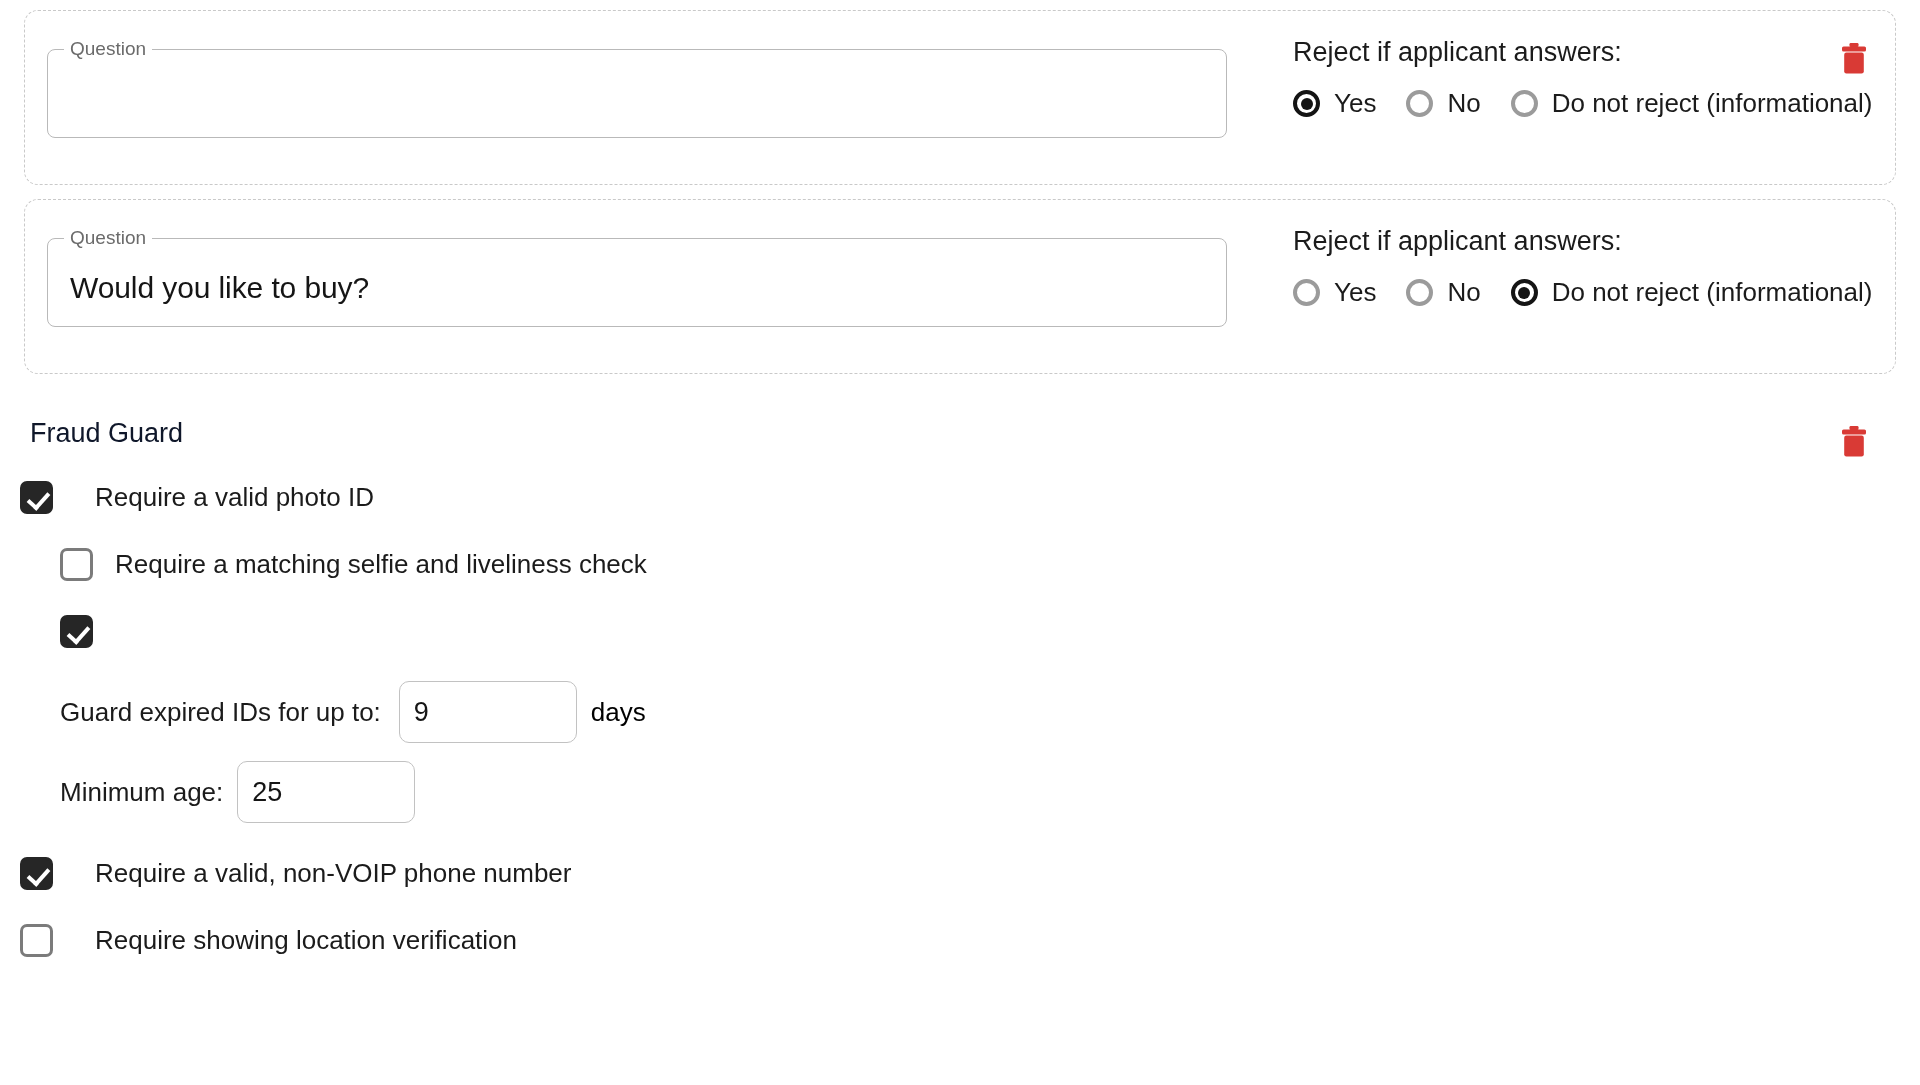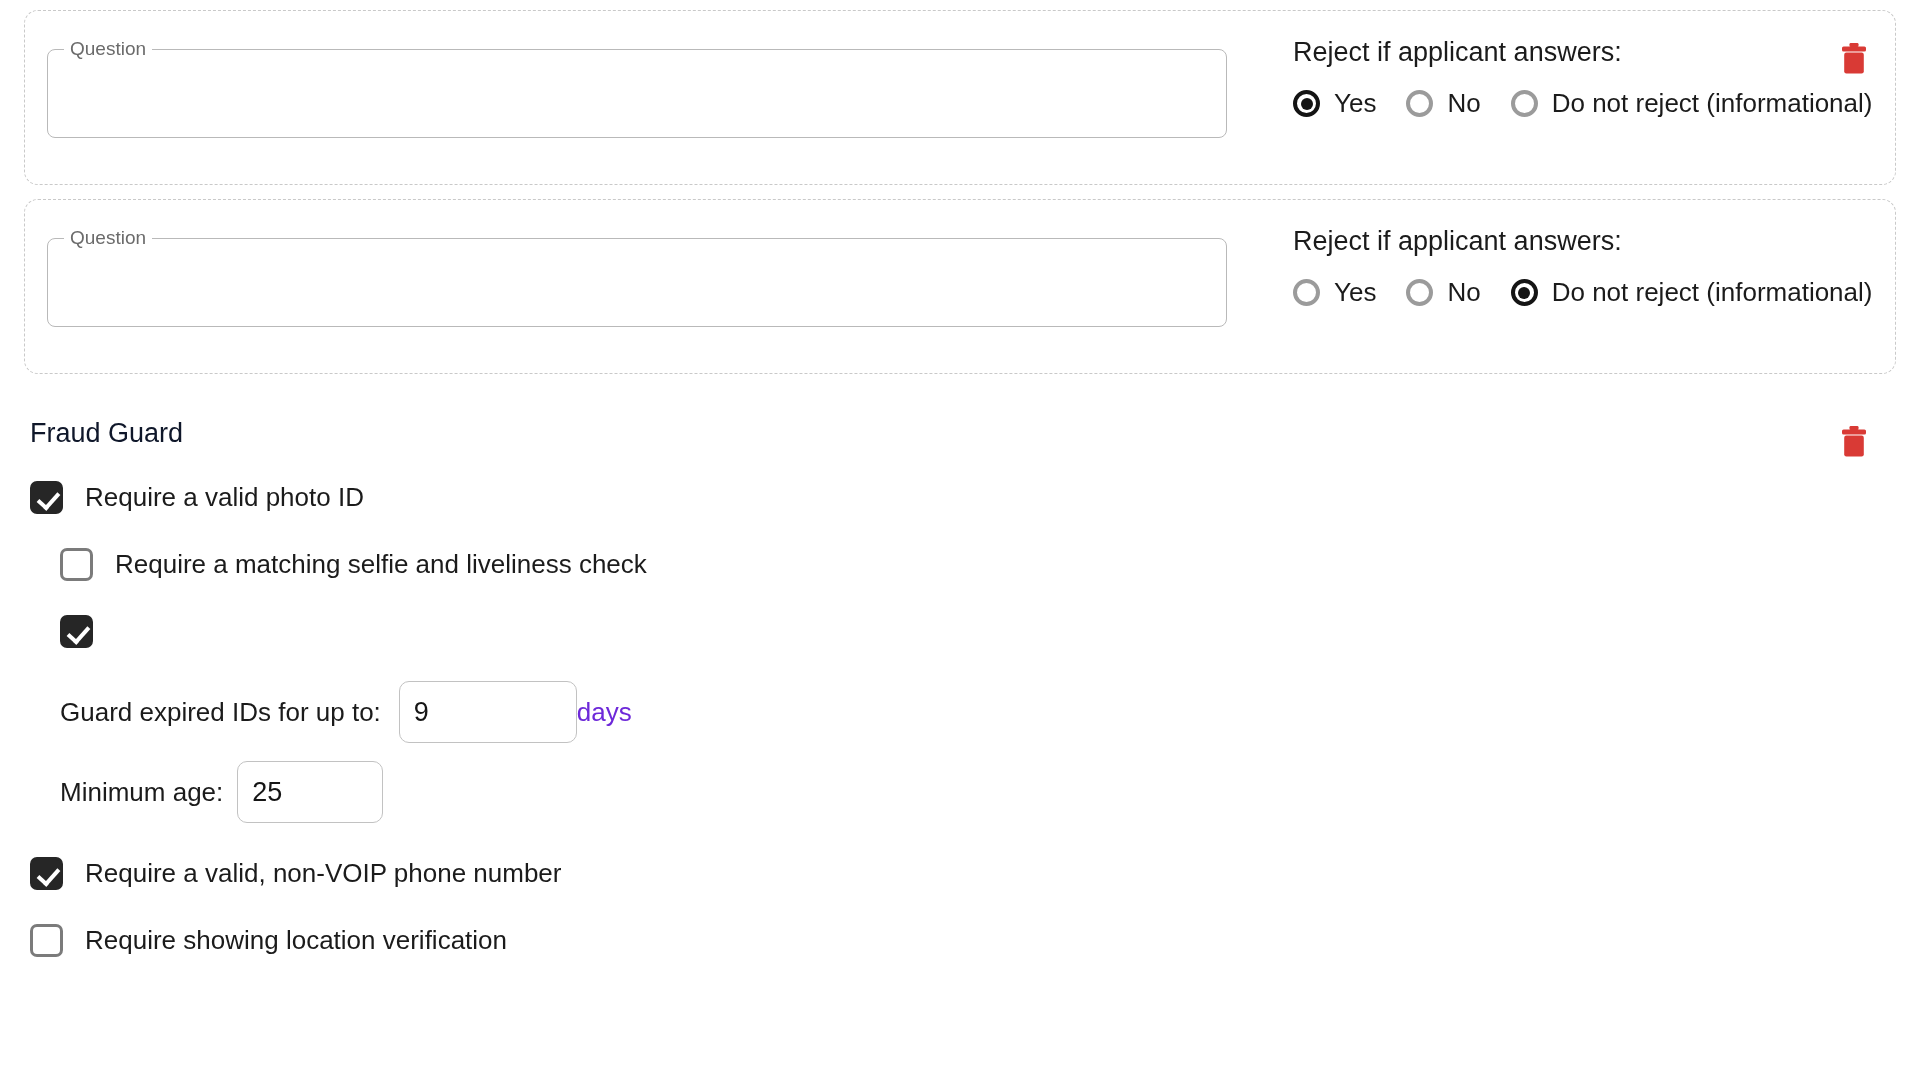--- a/index.html
+++ b/index.html
@@ -126,21 +126,21 @@
     font-size: 27px;
     color: #0f172a;
     line-height: 1;
   }
 
   .check-row {
     display: flex;
     align-items: center;
     margin-top: 34px;
   }
-  .check-row.indent-0 { margin-left: 30px; }
+  .check-row.indent-0 { margin-left: 20px; gap: 20px; }
   .check-row.indent-1 { margin-left: 60px; }
 
   .cb {
     width: 33px; height: 33px;
     border-radius: 7px;
     flex: 0 0 auto;
     position: relative;
     cursor: pointer;
     background: #fff;
     border: 3px solid #7b7b7b;
@@ -184,24 +184,25 @@
     font-size: 27px;
     color: #151515;
     border: 1px solid #c2c2c2;
     border-radius: 10px;
     background: #fff;
     height: 62px;
     padding: 0 14px;
     outline: none;
   }
   #input-expired { width: 178px; margin-left: 18px; }
-  #input-minage  { width: 146px; margin-left: 14px; }
+  #input-minage  { width: 178px; margin-left: 14px; }
   .unit-label {
     font-size: 26px;
-    color: #6d28d9;
+    color: #000000;
+    margin-left: 14px;
     text-align: center;
   }
 </style>
 </head>
 <body>
 
 <div class="question-card" id="q-card-0">
   <fieldset class="q-fieldset">
     <legend class="q-legend">Question</legend>
   </fieldset>
@@ -229,20 +230,21 @@
       <rect x="8.5" y="0" width="9" height="4" rx="1.2" fill="#d93a35"></rect>
       <rect x="1" y="3.4" width="24" height="5.2" rx="1.6" fill="#d93a35"></rect>
       <rect x="3.2" y="9.5" width="19.6" height="21" rx="2.2" fill="#d93a35"></rect>
     </svg>
   </button>
 </div>
 
 <div class="question-card" id="q-card-1">
   <fieldset class="q-fieldset">
     <legend class="q-legend">Question</legend>
+    <div class="q-value">Would you like to buy?</div>
   </fieldset>
 
   <div class="reject-panel">
     <div class="reject-title">Reject if applicant answers:</div>
     <div class="radio-row">
       <label class="radio-opt">
         <span class="radio-dot"></span>
         <span class="radio-label">Yes</span>
       </label>
       <label class="radio-opt">

